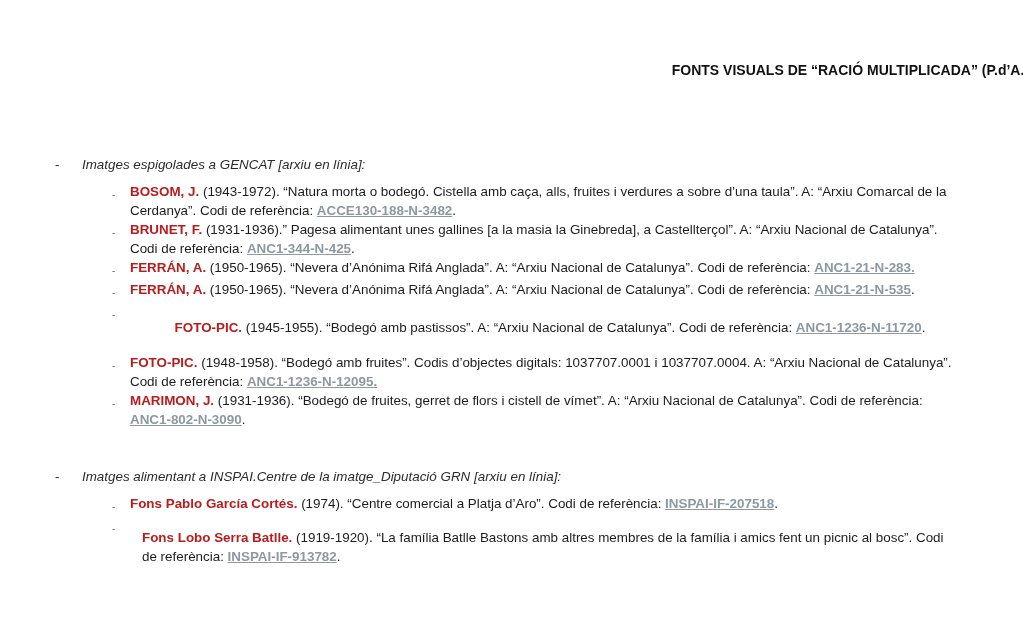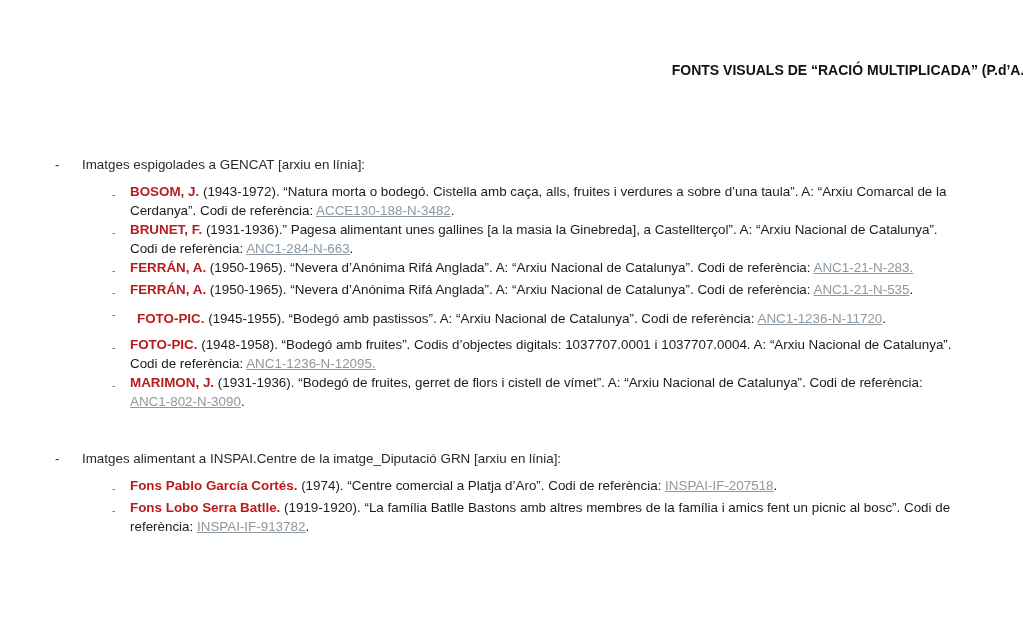--- a/index.html
+++ b/index.html
@@ -44,20 +44,21 @@
   .section-heading-row {
     display: flex;
     margin-bottom: 8px;
   }
   .section-bullet {
     width: 27px;
     flex: 0 0 27px;
     color: #2b2b2b;
   }
   .section-heading {
+    font-style: italic;
     color: #2b2b2b;
   }
   .ref-item {
     display: flex;
     margin-left: 57px;
   }
   .item-bullet {
     width: 18px;
     flex: 0 0 18px;
     font-size: 10px;
@@ -69,52 +70,53 @@
     max-width: 833px;
   }
   .run-bold {
     font-weight: bold;
     color: #b91c1c;
   }
   .ref-link {
     color: var(--link-color, #8d98a1);
     text-decoration: underline;
     cursor: pointer;
+    font-weight: bold;
   }
 </style>
 </head>
 <body>
 
 <div class="page">
   <div class="doc-title">FONTS VISUALS DE “RACIÓ MULTIPLICADA” (P.d’A.)</div>
   <div class="content">
       <div class="section">
         <div class="section-heading-row">
           <span class="section-bullet">-</span>
           <span class="section-heading">Imatges espigolades a GENCAT [arxiu en línia]:</span>
         </div>
         <div class="ref-item">
           <span class="item-bullet">-</span>
           <p class="ref-text" style="margin: 0px;"><span class="run-bold">BOSOM, J. </span><span>(1943-1972). “Natura morta o bodegó. Cistella amb caça, alls, fruites i verdures a sobre d’una taula”. A: “Arxiu Comarcal de la Cerdanya”. Codi de referència: </span><a class="ref-link">ACCE130-188-N-3482</a><span>.</span></p>
         </div>
         <div class="ref-item">
           <span class="item-bullet">-</span>
-          <p class="ref-text" style="margin: 0px;"><span class="run-bold">BRUNET, F. </span><span>(1931-1936).” Pagesa alimentant unes gallines [a la masia la Ginebreda], a Castellterçol”. A: “Arxiu Nacional de Catalunya”. Codi de referència: </span><a class="ref-link">ANC1-284-N-663</a><span>.</span></p>
+          <p class="ref-text" style="margin: 0px;"><span class="run-bold">BRUNET, F. </span><span>(1931-1936).” Pagesa alimentant unes gallines [a la masia la Ginebreda], a Castellterçol”. A: “Arxiu Nacional de Catalunya”. Codi de referència: </span><a class="ref-link">ANC1-344-N-425</a><span>.</span></p>
         </div>
         <div class="ref-item">
           <span class="item-bullet">-</span>
           <p class="ref-text" style="margin: 0px;"><span class="run-bold">FERRÁN, A. </span><span>(1950-1965). “Nevera d’Anónima Rifá Anglada”. A: “Arxiu Nacional de Catalunya”. Codi de referència: </span><a class="ref-link">ANC1-21-N-283.</a></p>
         </div>
         <div class="ref-item">
           <span class="item-bullet">-</span>
           <p class="ref-text" style="margin: 0px;"><span class="run-bold">FERRÁN, A. </span><span>(1950-1965). “Nevera d’Anónima Rifá Anglada”. A: “Arxiu Nacional de Catalunya”. Codi de referència: </span><a class="ref-link">ANC1-21-N-535</a><span>.</span></p>
         </div>
         <div class="ref-item">
           <span class="item-bullet">-</span>
-          <p class="ref-text" style="margin: 7px;"><span class="run-bold">FOTO-PIC. </span><span>(1945-1955). “Bodegó amb pastissos”. A: “Arxiu Nacional de Catalunya”. Codi de referència: </span><a class="ref-link">ANC1-1236-N-11720</a><span>.</span></p>
+          <p class="ref-text" style="margin: 16px; text-align: center;"><span class="run-bold">FOTO-PIC. </span><span>(1945-1955). “Bodegó amb pastissos”. A: “Arxiu Nacional de Catalunya”. Codi de referència: </span><a class="ref-link">ANC1-1236-N-11720</a><span>.</span></p>
         </div>
         <div class="ref-item">
           <span class="item-bullet">-</span>
           <p class="ref-text" style="margin: 0px;"><span class="run-bold">FOTO-PIC. </span><span>(1948-1958). “Bodegó amb fruites”. Codis d’objectes digitals: 1037707.0001 i 1037707.0004. A: “Arxiu Nacional de Catalunya”. Codi de referència: </span><a class="ref-link">ANC1-1236-N-12095.</a></p>
         </div>
         <div class="ref-item">
           <span class="item-bullet">-</span>
           <p class="ref-text" style="margin: 0px;"><span class="run-bold">MARIMON, J. </span><span>(1931-1936). “Bodegó de fruites, gerret de flors i cistell de vímet”. A: “Arxiu Nacional de Catalunya”. Codi de referència: </span><a class="ref-link">ANC1-802-N-3090</a><span>.</span></p>
         </div>
       </div>
@@ -122,17 +124,17 @@
         <div class="section-heading-row">
           <span class="section-bullet">-</span>
           <span class="section-heading">Imatges alimentant a INSPAI.Centre de la imatge_Diputació GRN [arxiu en línia]:</span>
         </div>
         <div class="ref-item">
           <span class="item-bullet">-</span>
           <p class="ref-text" style="margin: 0px;"><span class="run-bold">Fons Pablo García Cortés. </span><span>(1974). “Centre comercial a Platja d’Aro”. Codi de referència: </span><a class="ref-link">INSPAI-IF-207518</a><span>.</span></p>
         </div>
         <div class="ref-item">
           <span class="item-bullet">-</span>
-          <p class="ref-text" style="margin: 0px;"><span class="run-bold">Fons Lobo Serra Batlle. </span><span>(1919-1920). “La família Batlle Bastons amb altres membres de la família i amics fent un picnic al bosc”. Codi de referència: </span><a class="ref-link">INSPAI-IF-913782</a><span>.</span></p>
+          <p class="ref-text" style="margin: 12px;"><span class="run-bold">Fons Lobo Serra Batlle. </span><span>(1919-1920). “La família Batlle Bastons amb altres membres de la família i amics fent un picnic al bosc”. Codi de referència: </span><a class="ref-link">INSPAI-IF-913782</a><span>.</span></p>
         </div>
       </div>
     </div>
 </div>
 
 </body></html>

